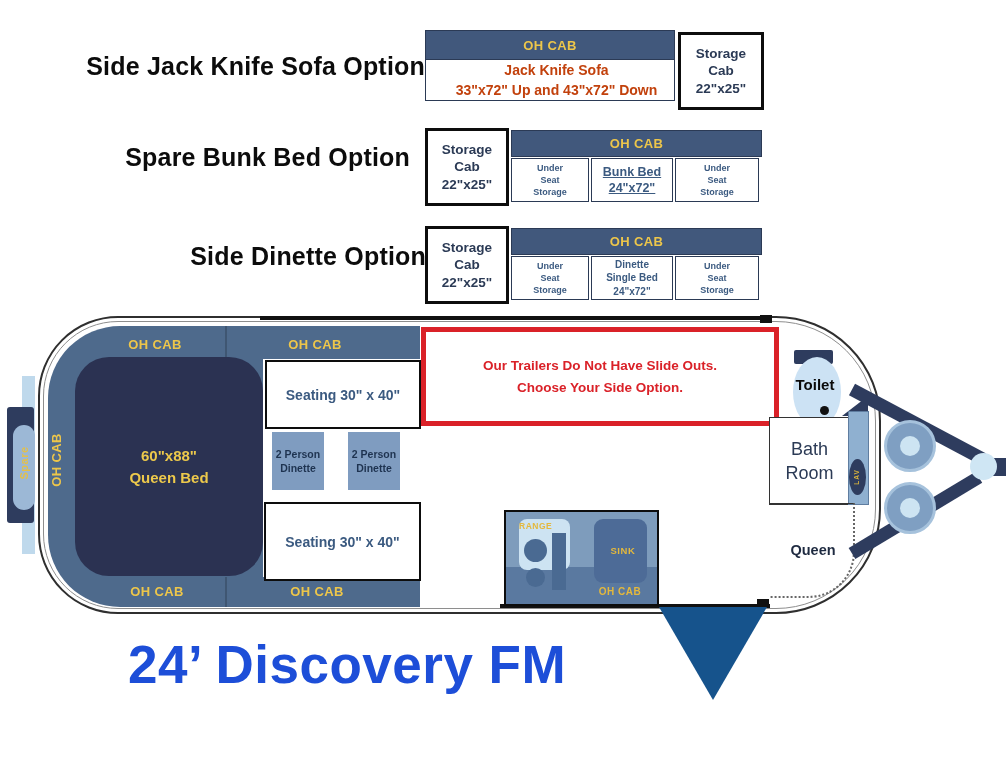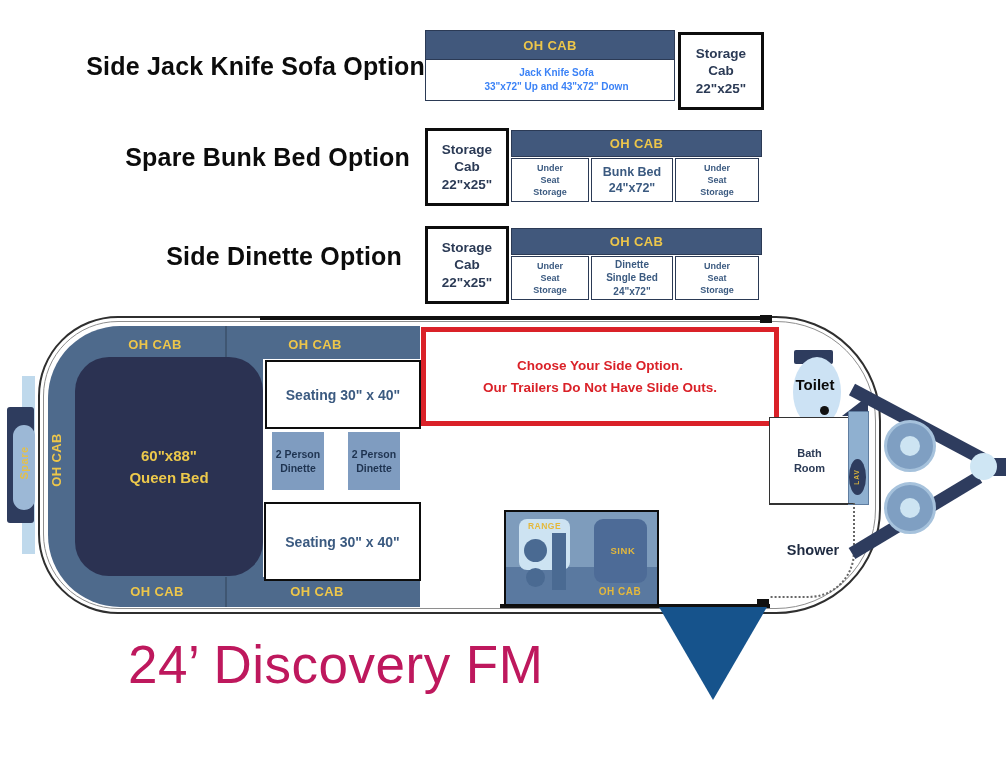--- a/index.html
+++ b/index.html
@@ -6,22 +6,22 @@
   #stage{position:relative;width:1006px;height:757px;background:#fff;overflow:hidden;
          font-family:"Liberation Sans","DejaVu Sans",sans-serif;}
   .abs{position:absolute;}
   .ctr{display:flex;align-items:center;justify-content:center;text-align:center;}
   .col{flex-direction:column;}
 
   
   .opt-label{font-size:25px;font-weight:800;color:#0c0c0c;text-align:right;letter-spacing:.2px;}
   .opt-header{background:#41587c;color:#edc64a;font-weight:bold;font-size:13px;
               letter-spacing:.4px;border:1px solid #2b3a55;}
-  .opt-body{background:#fff;border:1px solid #2b3a55;border-top:none;color:#3b82f6;
-            font-weight:bold;font-size:10px;line-height:1.45;padding-left:13px;}
+  .opt-body{background:#fff;border:1px solid #2b3a55;border-top:none;color:#c2410c;
+            font-weight:bold;font-size:14px;line-height:1.45;padding-left:13px;}
   .storage-box{background:#fff;border:3px solid #0d0d0d;color:#2b3a55;font-weight:bold;
                font-size:13.5px;line-height:1.3;}
   .cell{background:#fff;border:1.5px solid #2b3a55;color:#3b5a80;font-weight:bold;}
   .cell-sm{font-size:9px;line-height:1.35;}
   .cell-md{font-size:12.5px;line-height:1.3;}
   .cells-row{display:flex;gap:2px;}
 
   
   .body-outer{left:38px;top:316px;width:839px;height:294px;border:2.5px solid #2f2f2f;
               border-radius:80px 105px 105px 80px;background:#fff;}
@@ -40,38 +40,38 @@
 
   .seatbox{background:#fff;border:2px solid #0d0d0d;color:#3b5a80;font-weight:bold;font-size:14px;}
   .dinette{background:#7f9cc0;color:#1e3350;font-weight:bold;font-size:10.5px;line-height:1.35;}
   .fridge{background:#fff;border:3px solid #0d0d0d;color:#3b5a80;font-weight:bold;
           font-size:14px;line-height:1.35;}
 
   .kitchen{left:504px;top:510px;width:151px;height:92px;border:2px solid #0d0d0d;
            background:linear-gradient(#7e9cbc 0 60%,#5a79a0 60% 100%);overflow:hidden;}
   .range-rect{left:13px;top:7px;width:51px;height:51px;background:#cde3f2;border-radius:8px;}
   .range-lbl{left:13px;top:9px;width:51px;font-size:8.5px;font-weight:bold;color:#e4b83c;
-             letter-spacing:.5px;text-align:center;}
+             letter-spacing:.5px;text-align:left;}
   .burner{background:#4a6a92;border-radius:50%;}
   .range-bar{left:46px;top:21px;width:14px;height:57px;background:#4a6a92;}
   .sink-rect{left:88px;top:7px;width:53px;height:64px;background:#4d6b97;border-radius:9px;}
   .sink-lbl{left:88px;top:33px;width:58px;font-size:9.5px;font-weight:bold;color:#e4b83c;
             letter-spacing:.6px;text-align:center;}
   .kit-ohcab{left:84px;top:74px;width:60px;font-size:10px;font-weight:bold;color:#e4b83c;
              letter-spacing:.5px;text-align:center;}
 
   .notice{left:421px;top:327px;width:348px;height:89px;border:5px solid #da2128;background:#fff;
           color:#da2128;font-weight:bold;font-size:13.5px;line-height:1.6;}
 
   .toilet-tank{left:794px;top:350px;width:39px;height:14px;background:#2e3c5e;border-radius:2px;}
   .toilet-bowl{left:793px;top:357px;width:48px;height:70px;background:#cce2f4;border-radius:50%;}
   .toilet-lbl{left:775px;top:376px;width:80px;font-size:15px;font-weight:800;color:#0a0a0a;
               text-align:center;}
   .bathroom{left:769px;top:417px;width:79px;height:86px;background:#fff;border:1.5px solid #333;
-            color:#2b3a55;font-weight:bold;font-size:11px;line-height:1.35;}
+            color:#2b3a55;font-weight:normal;font-size:18px;line-height:1.35;}
   .lav-strip{left:848px;top:411px;width:19px;height:92px;background:#8fb0d0;border:1px solid #5f7da0;}
   .lav-door{left:842px;top:396px;width:0;height:0;border-bottom:20px solid #2e3c5e;
             border-left:26px solid transparent;}
   .lav-oval{left:849px;top:459px;width:17px;height:36px;background:#2e3c5e;border-radius:50%;}
   .lav-lbl{font-size:6.5px;font-weight:bold;color:#d8b33c;letter-spacing:1px;text-align:center;}
   .shower-outline{left:770px;top:503px;width:83px;height:92px;border-top:1.5px solid #333;
                   border-right:2px dotted #666;border-bottom:2px dotted #666;
                   border-radius:0 0 46px 0;}
   .shower-lbl{left:773px;top:542px;width:80px;font-size:14.5px;font-weight:bold;color:#1e2a40;
               text-align:center;}
@@ -87,21 +87,21 @@
 
   .spare-strip{left:22px;top:376px;width:13px;height:178px;background:#bfd9ec;}
   .bumper{left:7px;top:407px;width:27px;height:116px;background:#2e3c5e;border-radius:3px;}
   .spare-pill{left:13px;top:425px;width:22px;height:85px;background:#9cb8d6;border-radius:11px;}
   .spare-lbl{font-size:11px;font-weight:bold;color:#e4c04a;letter-spacing:.5px;text-align:center;}
   .ohcab-left{left:-13px;top:447px;width:140px;height:26px;line-height:26px;}
 
   .door-tri{left:659px;top:607px;width:0;height:0;border-left:54px solid transparent;
             border-right:54px solid transparent;border-top:93px solid #16538c;}
 
-  .page-title{left:128px;top:634px;font-size:53px;font-weight:400;color:#be185d;
+  .page-title{left:128px;top:634px;font-size:53px;font-weight:700;color:#1d4ed8;
               letter-spacing:.5px;white-space:nowrap;}
 </style>
 </head>
 <body>
 
 <div id="stage">
 
   <div class="abs opt-label" style="left:75px;top:52px;width:350px;">Side Jack Knife Sofa Option</div>
   <div class="abs" style="left:425px;top:30px;width:250px;">
     <div class="opt-header ctr" style="height:28px;">OH CAB</div>
@@ -123,33 +123,33 @@
     <div>22"x25"</div>
   </div>
   <div class="abs" style="left:511px;top:130px;width:251px;">
     <div class="opt-header ctr" style="height:25px;">OH CAB</div>
     <div class="cells-row" style="margin-top:1px;">
       <div class="cell cell-sm ctr col" style="width:76px;height:42px;">
         <div>Under</div>
         <div>Seat</div>
         <div>Storage</div>
       </div>
-      <div class="cell cell-md ctr col" style="width:80px;height:42px;">
+      <div class="cell cell-md ctr col" style="width:80px;height:42px;text-decoration:underline;">
         <div>Bunk Bed</div>
         <div>24"x72"</div>
       </div>
       <div class="cell cell-sm ctr col" style="width:82px;height:42px;">
         <div>Under</div>
         <div>Seat</div>
         <div>Storage</div>
       </div>
     </div>
   </div>
 
-  <div class="abs opt-label" style="left:52px;top:242px;width:350px;">Side Dinette Option</div>
+  <div class="abs opt-label" style="left:76px;top:242px;width:350px;">Side Dinette Option</div>
   <div class="abs storage-box ctr col" style="left:425px;top:226px;width:78px;height:72px;">
     <div>Storage</div>
     <div>Cab</div>
     <div>22"x25"</div>
   </div>
   <div class="abs" style="left:511px;top:228px;width:251px;">
     <div class="opt-header ctr" style="height:25px;">OH CAB</div>
     <div class="cells-row" style="margin-top:1px;">
       <div class="cell cell-sm ctr col" style="width:76px;height:42px;">
         <div>Under</div>
@@ -216,40 +216,40 @@
     <div class="abs range-lbl">RANGE</div>
     <div class="abs burner" style="left:18px;top:27px;width:23px;height:23px;"></div>
     <div class="abs burner" style="left:20px;top:56px;width:19px;height:19px;"></div>
     <div class="abs range-bar"></div>
     <div class="abs sink-rect"></div>
     <div class="abs sink-lbl">SINK</div>
     <div class="abs kit-ohcab">OH CAB</div>
   </div>
 
   <div class="abs notice ctr col">
+    <div>Our Trailers Do Not Have Slide Outs.</div>
     <div>Choose Your Side Option.</div>
-    <div>Our Trailers Do Not Have Slide Outs.</div>
   </div>
 
   <div class="abs toilet-tank"></div>
   <div class="abs toilet-bowl"></div>
   <div class="abs toilet-lbl">Toilet</div>
 
   <div class="abs bathroom ctr col">
     <div>Bath</div>
     <div>Room</div>
   </div>
   <div class="abs lav-door"></div>
   <div class="abs lav-strip"></div>
   <div class="abs lav-oval"></div>
   <div class="abs rot lav-lbl" style="left:842px;top:472px;width:31px;height:10px;">LAV</div>
   <div class="abs hinge"></div>
 
   <div class="abs shower-outline"></div>
-  <div class="abs shower-lbl">Shower</div>
+  <div class="abs shower-lbl">Queen</div>
 
   <div class="abs hitch-bar" style="left:852px;top:383px;width:148px;transform:rotate(28deg);"></div>
   <div class="abs hitch-bar" style="left:852px;top:547px;width:148px;transform:rotate(-31deg);"></div>
   <div class="abs tongue"></div>
   <div class="abs coupler"></div>
   <div class="abs tank" style="left:884px;top:420px;">
     <div class="tank-core"></div>
   </div>
   <div class="abs tank" style="left:884px;top:482px;">
     <div class="tank-core"></div>

